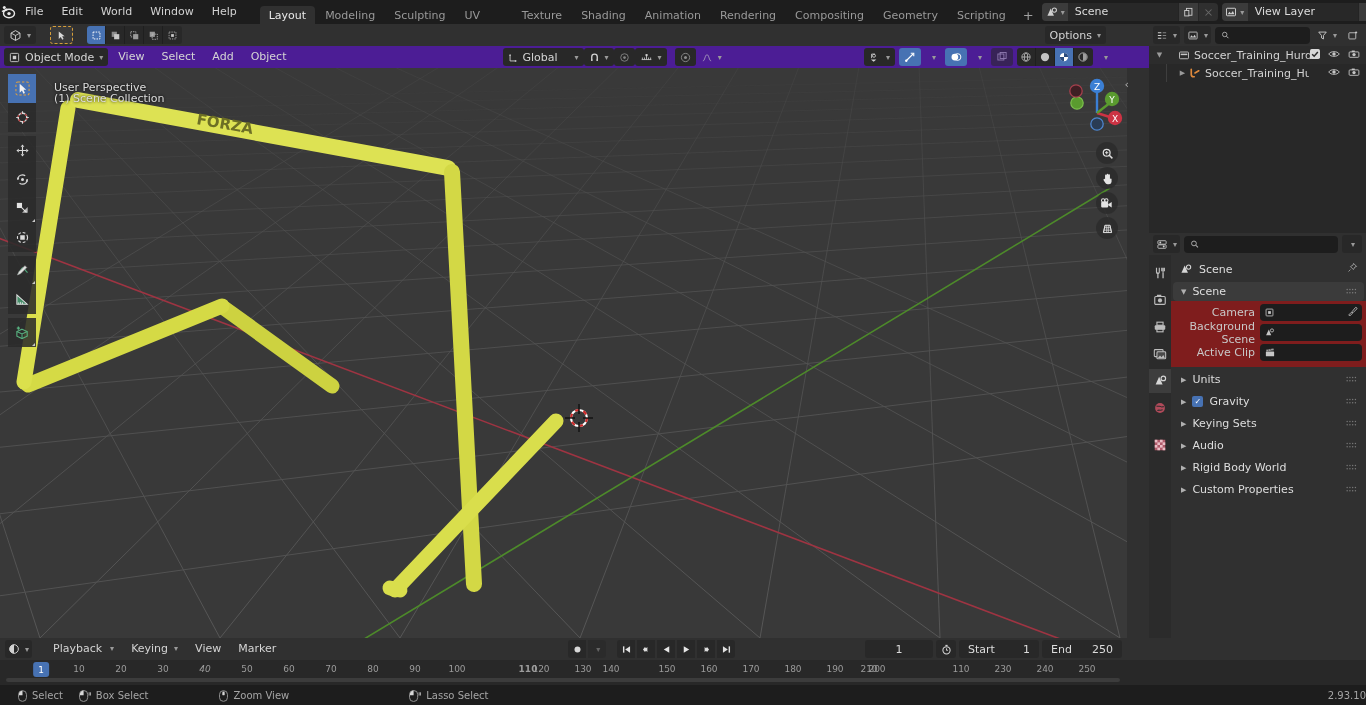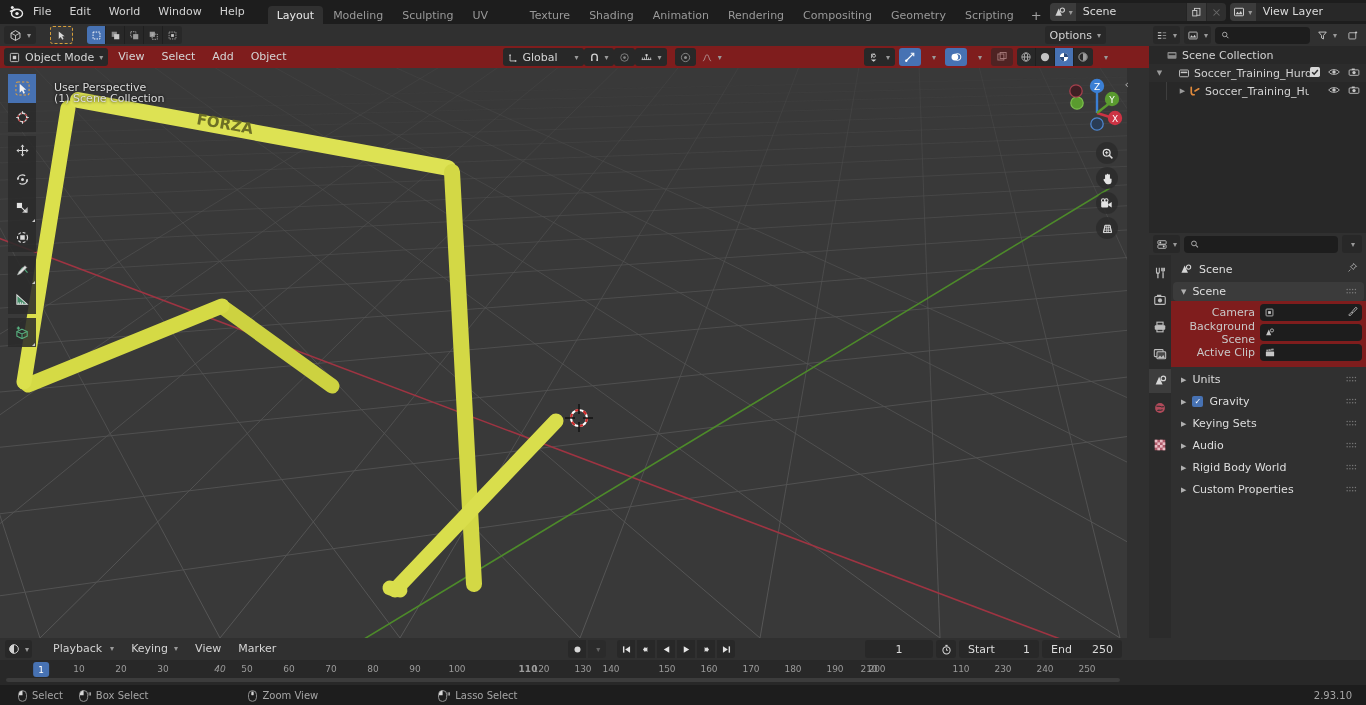--- a/index.html
+++ b/index.html
@@ -2,21 +2,21 @@
 <html><head>
 <meta charset="utf-8">
 <style>
   * { box-sizing: border-box; margin:0; padding:0; }
   html,body { width:1366px; height:705px; overflow:hidden; background:#1d1d1d;
     font-family:"DejaVu Sans", sans-serif; }
   body { font-size:11px; color:#e5e5e5; -webkit-font-smoothing:antialiased; }
 
   
   #topbar { position:absolute; left:0; top:0; width:1366px; height:24px;
-    background:#1d1d1d; display:flex; align-items:center;padding-left:8px; }
+    background:#1d1d1d; display:flex; align-items:center; }
   .blender-logo { width:26px; height:24px; display:flex; align-items:center; justify-content:center; }
   .menu-item { padding:0 9px; height:24px; line-height:24px; color:#d2d2d2; font-size:11px;
     border-radius:3px; cursor:default; }
   .ws-tabs { display:flex; align-items:flex-end; height:24px; margin-left:14px; }
   .ws-tab { padding:0 9px; height:20px; line-height:20px; font-size:11px; color:#999;
     border-radius:4px 4px 0 0; margin-right:1px; position:relative; top:2px; }
   .ws-tab.active { background:#303030; color:#e8e8e8; }
   .ws-tab.plus { color:#a0a0a0; padding:0 7px; font-size:13px; }
   .topbar-right { margin-left:auto; display:flex; align-items:center; gap:4px; padding-right:4px; }
   .scene-field { display:flex; align-items:center; height:18px; background:#282828;
@@ -26,21 +26,21 @@
   .sf-text { background:#282828; padding:0 7px; height:18px; line-height:18px; font-size:11px;
     color:#dcdcdc; min-width:110px; }
   .sf-btn { width:20px; height:18px; background:#3b3b3b; display:flex; align-items:center;
     justify-content:center; border-left:1px solid #242424; }
   .sf-btn.dim { opacity:.4; }
 
   
   #vp-header { position:absolute; left:0; top:24px; width:1149px; height:22px;
     background:#303030; display:flex; align-items:center; padding:0 4px; gap:3px; }
   #vp-header2 { position:absolute; left:0; top:46px; width:1149px; height:22px;
-    background:#7f1d1d; display:flex; align-items:center; padding:0 4px; gap:3px; }
+    background:#4c1d95; display:flex; align-items:center; padding:0 4px; gap:3px; }
   .hdr-btn { height:18px; display:flex; align-items:center; border-radius:3px;
     background:#282828; padding:0 5px; gap:3px; }
   .hdr-btn.flat { background:transparent; }
   .hdr-label { font-size:11px; color:#d4d4d4; white-space:nowrap; }
   .chev { font-size:8px; color:#9a9a9a; margin-left:2px; }
   .mode-select { display:flex; align-items:center; height:18px; background:#282828;
     border-radius:3px; padding:0 5px; gap:5px; min-width:96px; }
   .menu-btn { height:18px; line-height:18px; padding:0 7px; font-size:11px; color:#d4d4d4;
     border-radius:3px; }
   .icon-group { display:flex; height:18px; border-radius:3px; overflow:hidden; }
@@ -131,21 +131,21 @@
   #tl-ruler { position:absolute; left:0; top:22px; width:1366px; height:25px; background:#282828; }
   .tick { position:absolute; top:4px; font-size:9px; color:#9b9b9b; transform:translateX(-50%); }
   #playhead { position:absolute; top:2px; height:15px; background:#4772b3; border-radius:3px;
     display:flex; align-items:center; justify-content:center; font-size:9px; color:#fff;
     padding:0 5px; transform:translateX(-50%); }
 
   
   #statusbar { position:absolute; left:0; top:686px; width:1366px; height:19px;
     background:#1d1d1d; display:flex; align-items:center; font-size:10px; color:#a5a5a5; }
   .sb-item { display:flex; align-items:center; gap:5px; }
-  .sb-ver { margin-left:auto; padding-right:14px; color:#a5a5a5; font-size:10px; }
+  .sb-ver { margin-left:auto; color:#a5a5a5; font-size:10px; }
 </style>
 </head>
 <body>
 
 <div id="topbar">
   <div class="blender-logo">
     <svg width="16" height="16" viewBox="0 0 16 16">
         <ellipse cx="9" cy="9.5" rx="5.5" ry="4.2" fill="none" stroke="#e8e8e8" stroke-width="1.4"></ellipse>
         <circle cx="9" cy="9.6" r="1.7" fill="#e8e8e8"></circle>
         <path d="M1.5 7 L7 4.2 L7.6 6.2 L2.6 8.2 Z" fill="#e8e8e8"></path>
@@ -632,28 +632,20 @@
       <span class="chev">▾</span>
     </div>
     <div class="hdr-btn" style="padding:0 3px; background:transparent;">
       <svg width="12" height="11" viewBox="0 0 16 16">
           <rect x="2" y="4" width="10" height="9" rx="1" fill="none" stroke="#cfcfcf" stroke-width="1.2"></rect>
           <path d="M12.5 2 v3.2 M10.9 3.6 h3.2" stroke="#cfcfcf" stroke-width="1.3"></path>
         </svg>
     </div>
   </div>
 
-  <div class="ol-row">
-    <span class="ol-tri"></span>
-    <svg width="12" height="12" viewBox="0 0 16 16">
-        <rect x="2" y="4" width="12" height="9" rx="1.2" fill="#8a8a8a"></rect>
-        <rect x="3.5" y="6" width="9" height="2.2" fill="#2a2a2a"></rect>
-      </svg>
-    <span class="ol-name">Scene Collection</span>
-  </div>
 
   <div class="ol-row alt">
     <span class="ol-tri">▼</span>
     <span class="ol-indent" style="width:12px;"></span>
     <svg width="12" height="12" viewBox="0 0 16 16">
         <rect x="2" y="4" width="12" height="9" rx="1.2" fill="none" stroke="#c8c8c8" stroke-width="1.2"></rect>
         <rect x="3.6" y="6.2" width="8.8" height="2" fill="#c8c8c8"></rect>
       </svg>
     <span class="ol-name" style="max-width:118px;">Soccer_Training_Hurdle_Forza</span>
     <span class="ol-icons">
@@ -1048,21 +1040,21 @@
         <span>250</span>
       </div>
     </div>
   </div>
 
   <div id="tl-ruler">
     <div id="playhead" style="left:41px;">1</div>
     <div class="tick" style="left:79px;">10</div>
     <div class="tick" style="left:121px;">20</div>
     <div class="tick" style="left:163px;">30</div>
-    <div class="tick" style="left:220px;font-style:italic;">40</div>
+    <div class="tick" style="left:205px;font-style:italic;">40</div>
     <div class="tick" style="left:247px;">50</div>
     <div class="tick" style="left:289px;">60</div>
     <div class="tick" style="left:331px;">70</div>
     <div class="tick" style="left:373px;">80</div>
     <div class="tick" style="left:415px;">90</div>
     <div class="tick" style="left:457px;">100</div>
     <div class="tick" style="left:528px;font-weight:bold;">110</div>
     <div class="tick" style="left:541px;">120</div>
     <div class="tick" style="left:583px;">130</div>
     <div class="tick" style="left:611px;">140</div>
@@ -1090,21 +1082,21 @@
     <span>Select</span>
   </div>
   <div class="sb-item" style="margin-left:16px;">
     <svg width="12" height="12" viewBox="0 0 13 13">
         <rect x="0.6" y="0.6" width="8.8" height="11.8" rx="4.2" fill="none" stroke="#9c9c9c" stroke-width="1"></rect>
         <path d="M1 5.6 V4.8 a4 4 0 0 1 4-4.2 V5.6 Z" fill="#d8d8d8"></path>
         <path d="M11 2.5 v3.5 M12.4 2.5 v3.5" stroke="#c6c6c6" stroke-width="0.9"></path>
       </svg>
     <span>Box Select</span>
   </div>
-  <div class="sb-item" style="margin-left:100px;">
+  <div class="sb-item" style="margin-left:71px;">
     <svg width="9" height="12" viewBox="0 0 10 13">
         <rect x="0.6" y="0.6" width="8.8" height="11.8" rx="4.2" fill="none" stroke="#9c9c9c" stroke-width="1"></rect>
         <rect x="3.7" y="1.6" width="2.6" height="4.2" rx="1.3" fill="#d8d8d8"></rect>
       </svg>
     <span>Zoom View</span>
   </div>
   <div class="sb-item" style="margin-left:120px;">
     <svg width="12" height="12" viewBox="0 0 13 13">
         <rect x="0.6" y="0.6" width="8.8" height="11.8" rx="4.2" fill="none" stroke="#9c9c9c" stroke-width="1"></rect>
         <path d="M1 5.6 V4.8 a4 4 0 0 1 4-4.2 V5.6 Z" fill="#d8d8d8"></path>

